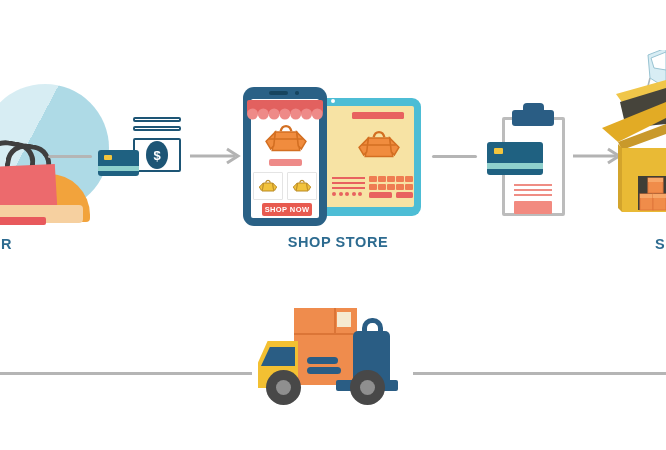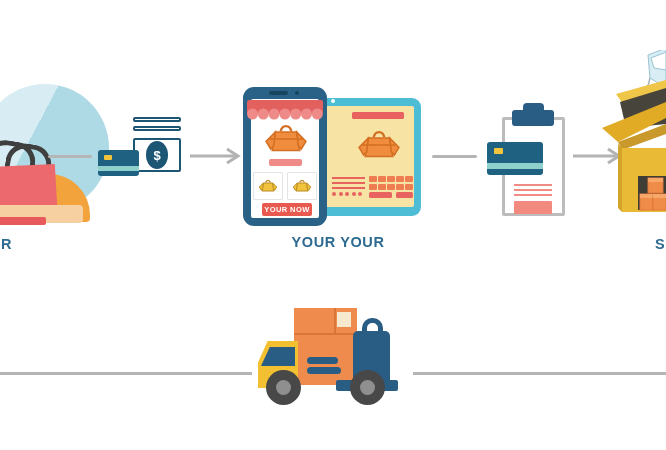--- a/index.html
+++ b/index.html
@@ -173,22 +173,22 @@
       </svg>
     </div>
     <div class="abs pcard" style="left:287px;top:172px;width:30px;height:28px;">
       <svg width="20" height="16" viewBox="0 0 60 46">
         <path d="M23,13 C25,4 35,4 37,13" fill="none" stroke="#bb8b25" stroke-width="4"></path>
         <polygon points="16,14 44,14 48,38 12,38" fill="#f2c33c" stroke="#bb8b25" stroke-width="3"></polygon>
         <polygon points="16,14 4,26 10,36 14,32" fill="#f2c33c" stroke="#bb8b25" stroke-width="3"></polygon>
         <polygon points="44,14 56,26 50,36 46,32" fill="#f2c33c" stroke="#bb8b25" stroke-width="3"></polygon>
       </svg>
     </div>
-    <div class="abs shopnow">YOUR NOW</div>
-    <div class="step-label" style="left:280px;top:234px;width:116px;text-align:center;">YOUR YOUR</div>
+    <div class="abs shopnow">SHOP NOW</div>
+    <div class="step-label" style="left:280px;top:234px;width:116px;text-align:center;">SHOP STORE</div>
   </div>
 
   <div class="abs dash" style="left:432px;top:155px;width:45px;"></div>
 
   <div>
     <div class="abs board"></div>
     <div class="abs clip-top"></div>
     <div class="abs clip-bar"></div>
     <div class="thin-line" style="top:184px;"></div>
     <div class="thin-line" style="top:189px;"></div>

